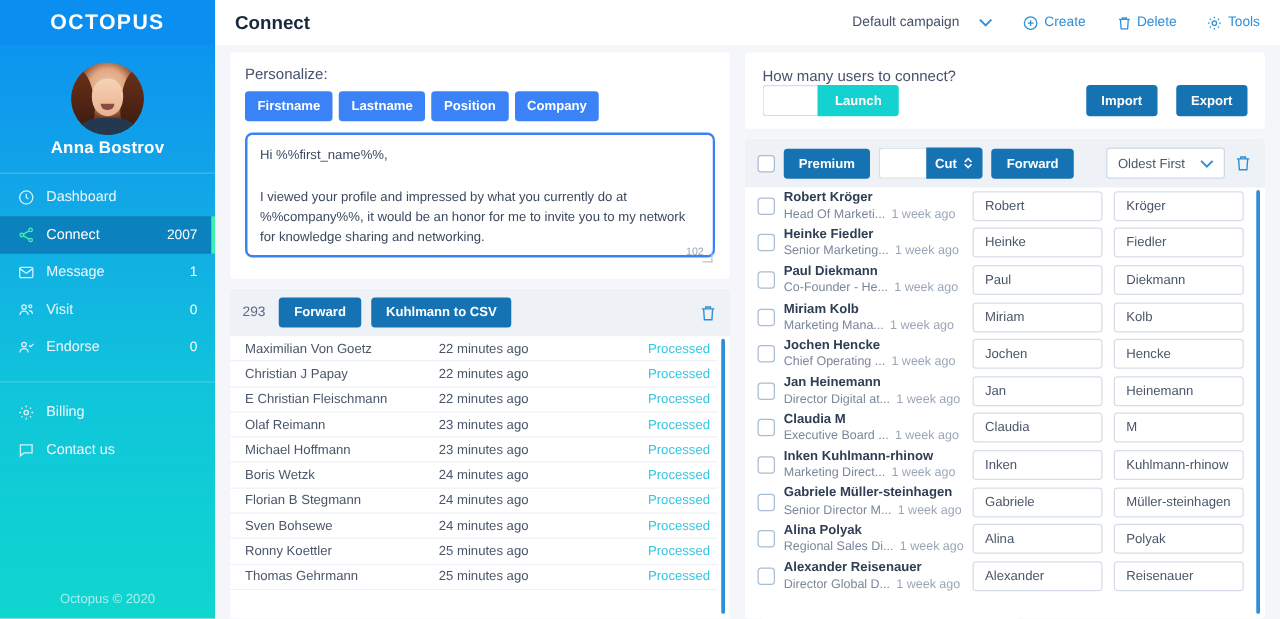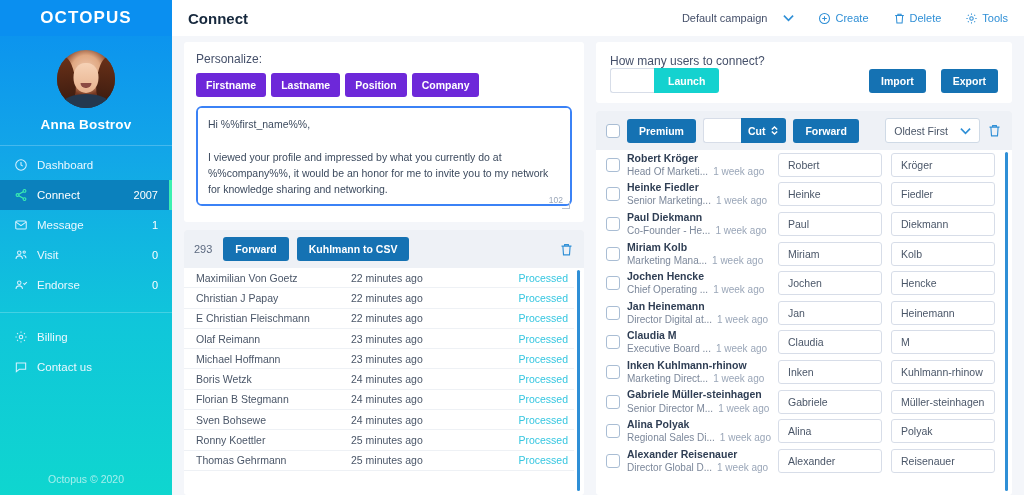--- a/index.html
+++ b/index.html
@@ -42,21 +42,21 @@
   }
   .avatar .smile {
     position: absolute; left: 50%; top: 33px; transform: translateX(-50%);
     width: 11px; height: 5px; border-radius: 0 0 11px 11px; background: #8c4a42;
   }
   .avatar .body {
     position: absolute; bottom: -4px; left: 50%; transform: translateX(-50%);
     width: 46px; height: 18px; border-radius: 50% 50% 0 0; background: #24384f;
   }
   .profile-name {
-    margin-top: 9px; font-size: 13.5px; font-weight: bold; letter-spacing: .2px;
+    margin-top: 2px; font-size: 13.5px; font-weight: bold; letter-spacing: .2px;
   }
   .nav-sep { height: 1px; background: rgba(255,255,255,.22); margin: 3px 0 0; }
   .nav { margin-top: 4px; }
   .nav-item {
     display: flex; align-items: center; height: 30px; padding: 0 14px;
     font-size: 11.5px; color: #eaf8ff; position: relative; cursor: pointer;
   }
   .nav-item .ico { width: 20px; flex: 0 0 20px; display: flex; align-items: center; }
   .nav-item .lbl { flex: 1; padding-left: 3px; }
   .nav-item .cnt { font-size: 11px; color: #ffffff; }
@@ -92,21 +92,21 @@
   .col-left { width: 400px; flex: 0 0 400px; display: flex; flex-direction: column; gap: 8px; }
   .col-right { flex: 1; display: flex; flex-direction: column; }
 
   .card { background: #fff; border-radius: 3px; }
 
   
   .pers { padding: 10px 12px 12px; }
   .pers-label { font-size: 12px; color: #45506a; margin-bottom: 7px; }
   .tok-row { display: flex; gap: 5px; margin-bottom: 9px; }
   .tok {
-    background: #6d28d9; color: #fff; font-size: 10.5px; font-weight: bold;
+    background: #3b82f6; color: #fff; font-size: 10.5px; font-weight: bold;
     border: none; border-radius: 3px; padding: 6px 10px; cursor: pointer;
   }
   .ta-wrap { position: relative; }
   .msg-ta {
     width: 100%; height: 100px; resize: none; border: 2px solid #3b82f6; border-radius: 6px;
     padding: 8px 10px; font-family: "Liberation Sans", sans-serif; font-size: 10.5px;
     color: #3c4a5e; line-height: 1.55; outline: none;
   }
   .ta-count {
     position: absolute; right: 9px; bottom: 5px; font-size: 8.5px; color: #9aa6b8;
@@ -140,21 +140,21 @@
   .proc-row .tm { flex: 1; color: #4a5668; }
   .proc-row .st { color: #36c6e0; }
   .sbar {
     position: absolute; top: 2px; bottom: 4px; right: 4px; width: 3px;
     background: #2f8fd6; border-radius: 2px;
   }
 
   
   .rc-top { padding: 12px 14px 10px; }
   .rc-q { font-size: 12px; color: #45506a; margin-bottom: 0; }
-  .rc-row { display: flex; align-items: center; }
+  .rc-row { display: flex; }
   .num-join { display: flex; }
   .num-in {
     width: 44px; height: 25px; border: 1px solid #d7dde8; border-right: none;
     border-radius: 3px 0 0 3px; outline: none; font-size: 11px; padding: 0 6px;
     font-family: "Liberation Sans", sans-serif;
   }
   .btn-teal {
     background: #14d2cf; color: #fff; border: none; border-radius: 0 3px 3px 0;
     font-size: 10.5px; font-weight: bold; padding: 0 14px; height: 25px; cursor: pointer;
     font-family: "Liberation Sans", sans-serif;

